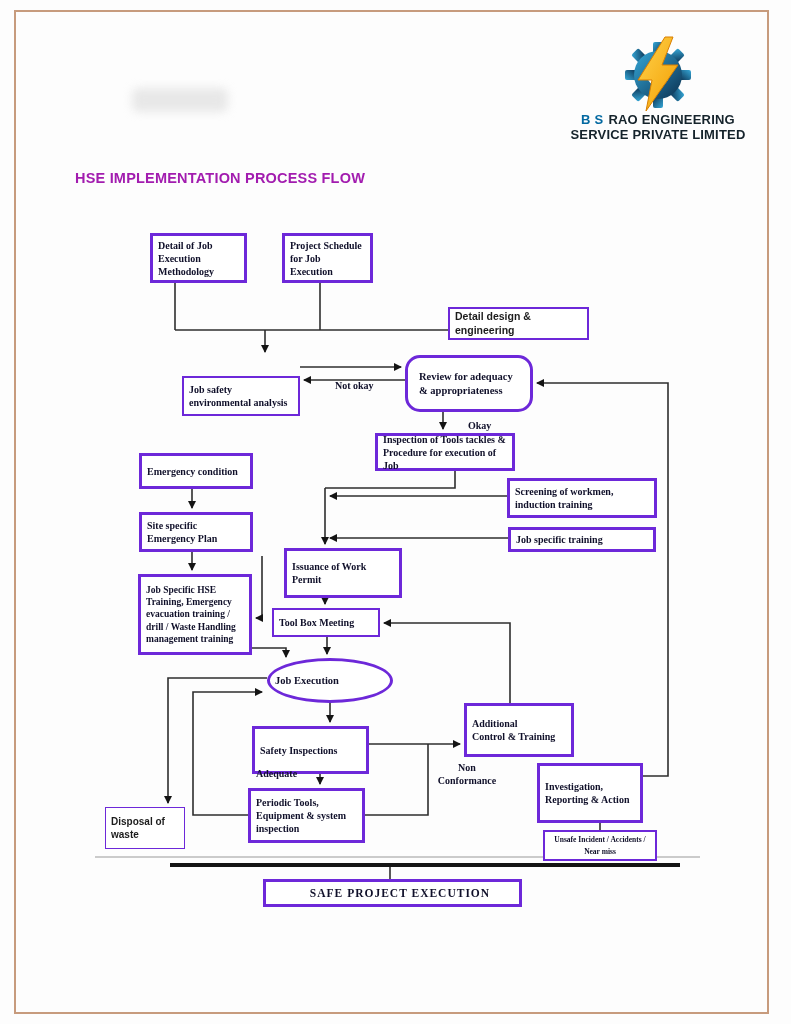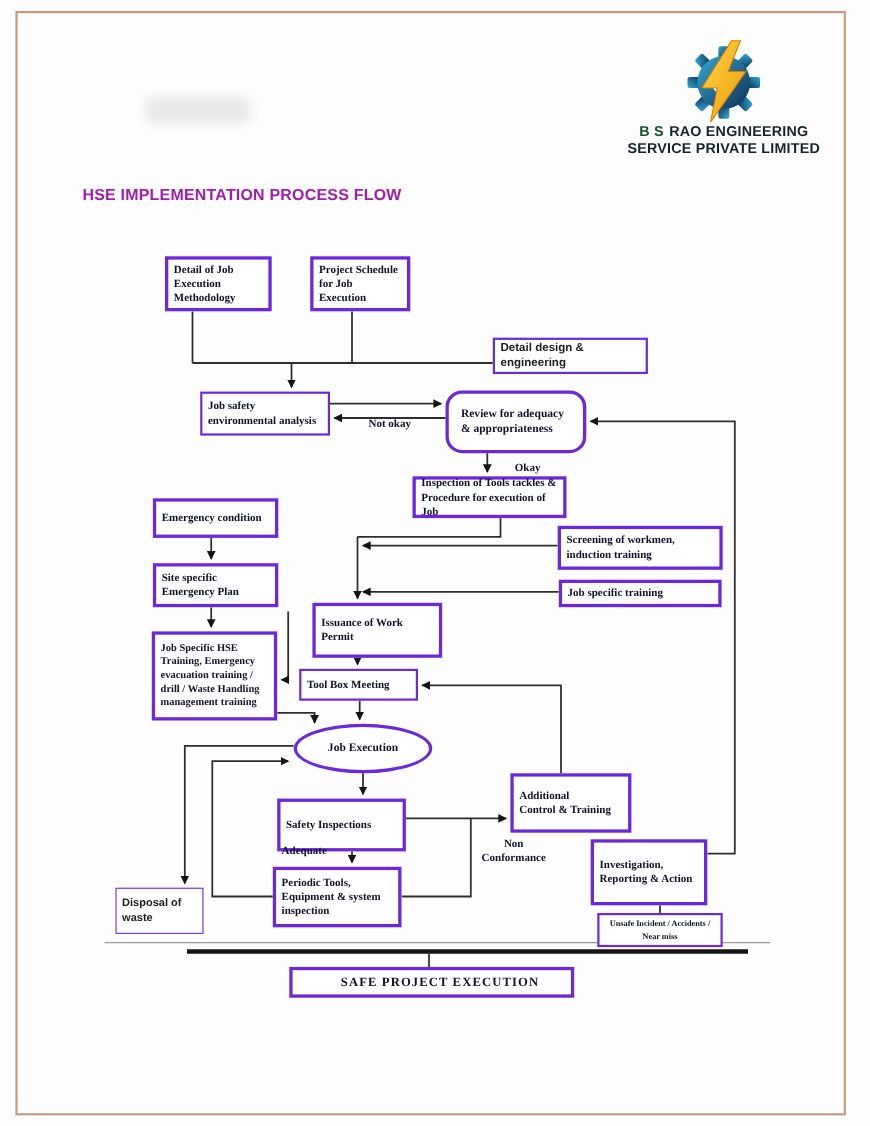--- a/index.html
+++ b/index.html
@@ -5,32 +5,32 @@
   html,body{margin:0;padding:0;background:#fff;}
   .stage{position:relative;width:791px;height:1024px;background:#fdfdfd;overflow:hidden;
          font-family:"Liberation Sans",sans-serif;}
   .page-border{position:absolute;left:14px;top:10px;right:22px;bottom:10px;
                border:2px solid #c79b7d;pointer-events:none;}
   .scan-artifact{position:absolute;left:132px;top:88px;width:96px;height:24px;
                  background:#d7d7d7;filter:blur(5px);opacity:.55;border-radius:6px;}
   .logo{position:absolute;left:560px;top:36px;width:196px;text-align:center;}
   .logo svg{display:block;margin:0 auto;}
   .company-line{font-weight:700;font-size:13px;line-height:1.18;color:#15232b;letter-spacing:.2px;}
-  .accent{color:#14532d;}
+  .accent{color:#0369a1;}
   .rest{margin-left:5px;}
   .page-title{position:absolute;left:75px;top:170px;font-weight:700;font-size:14.5px;
               color:#a21caf;letter-spacing:.2px;}
   .connectors{position:absolute;left:0;top:0;}
   .node{position:absolute;box-sizing:border-box;background:#fff;border:2px solid #6d28d9;
         font:700 10px/1.3 "Liberation Serif",serif;color:#10102a;white-space:pre-line;
         display:flex;flex-direction:column;justify-content:center;padding:2px 5px;}
   .b3{border-width:3px;}
   .ta-c{}
   .rounded{border-radius:15px;padding-left:11px;}
-  .ellipse{border-radius:50%;text-align:center;font-size:10.5px;}
+  .ellipse{border-radius:50%;text-align:left;font-size:10.5px;}
   .sans{font-family:"Liberation Sans",sans-serif;font-weight:700;font-size:10.5px;color:#1c1c1c;}
   .small{font-size:9.5px;line-height:1.28;}
   .xs{font-size:7.5px;line-height:1.6;text-align:center;}
   .banner{font-size:11.5px;letter-spacing:1px;text-align:center;padding-left:20px;}
   .elabel{position:absolute;font:700 10px/1.25 "Liberation Serif",serif;color:#10102a;
           white-space:pre-line;}
 </style>
 </head>
 <body>
 
@@ -112,21 +112,21 @@
     <line x1="95" y1="857" x2="700" y2="857" stroke="#9a9a9a" stroke-width="1.2"></line>
     <line x1="170" y1="865" x2="680" y2="865" stroke="#141414" stroke-width="4"></line>
   </svg>
 
   <div class="node b3" style="left:150px;top:233px;width:97px;height:50px">Detail of Job
 Execution
 Methodology</div>
   <div class="node b3 ta-c" style="left:282px;top:233px;width:91px;height:50px">Project Schedule
 for Job Execution</div>
   <div class="node sans ta-c" style="left:448px;top:307px;width:141px;height:33px">Detail design &amp; engineering</div>
-  <div class="node" style="left:182px;top:356px;width:118px;height:40px">Job safety
+  <div class="node" style="left:182px;top:376px;width:118px;height:40px">Job safety
 environmental analysis</div>
   <div class="node b3 rounded" style="left:405px;top:355px;width:128px;height:57px;font-size:10.5px">Review for adequacy
 &amp; appropriateness</div>
   <div class="node b3" style="left:375px;top:433px;width:140px;height:38px">Inspection of Tools tackles &amp;
 Procedure for execution of Job</div>
   <div class="node b3 ta-c" style="left:507px;top:478px;width:150px;height:40px">Screening of workmen,
 induction training</div>
   <div class="node b3 ta-c" style="left:508px;top:527px;width:148px;height:25px">Job specific training</div>
   <div class="node b3" style="left:139px;top:453px;width:114px;height:36px">Emergency condition</div>
   <div class="node b3" style="left:139px;top:512px;width:114px;height:40px">Site specific

